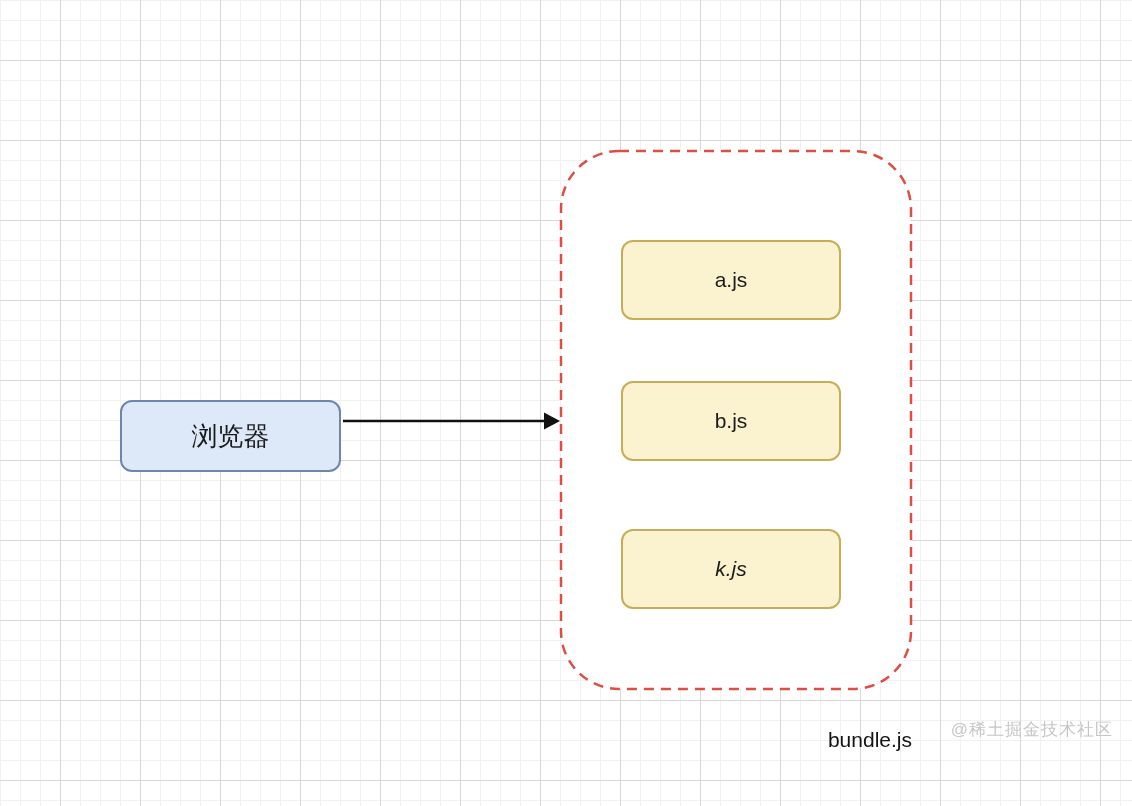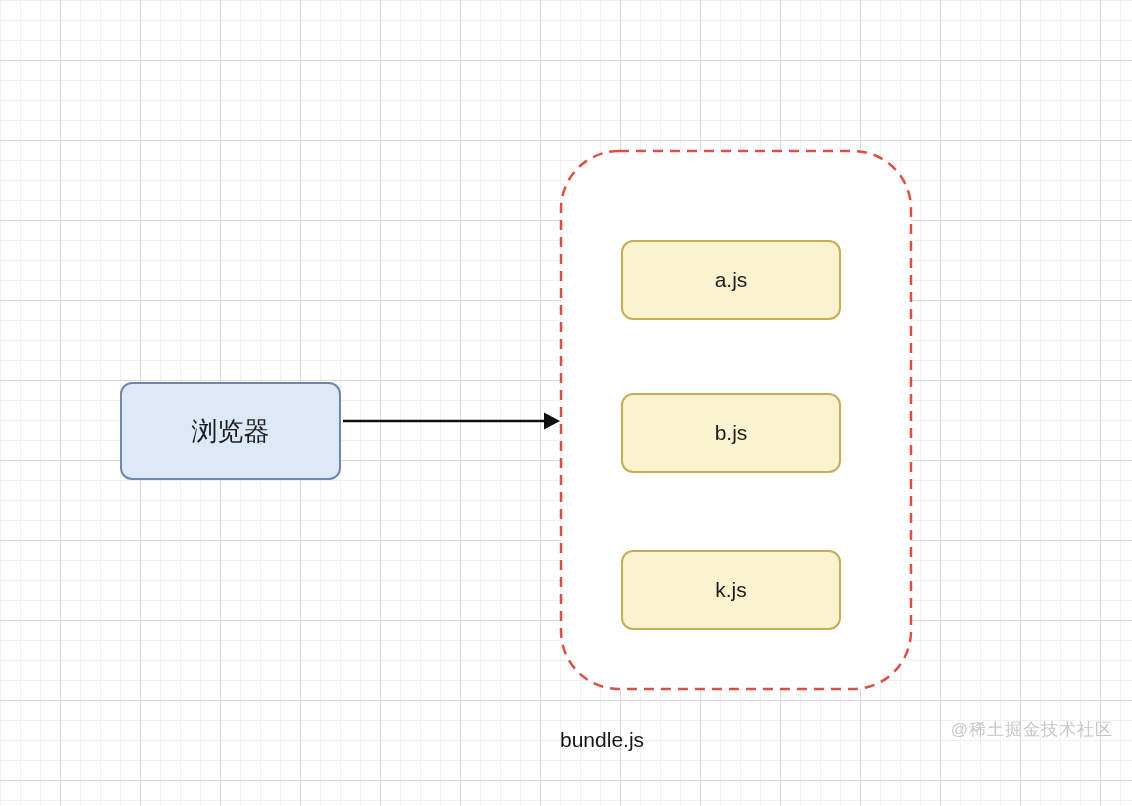--- a/index.html
+++ b/index.html
@@ -43,44 +43,44 @@
     position: absolute;
     box-sizing: border-box;
     display: flex;
     align-items: center;
     justify-content: center;
     border-radius: 12px;
     color: #1b1b1b;
   }
   .browser-node {
     left: 120px;
-    top: 382px;
+    top: 400px;
     width: 221px;
-    height: 98px;
+    height: 72px;
     background: #dde8f8;
     border: 2px solid #6f86ab;
     font-size: 26px;
   }
   .module-node {
     left: 621px;
     width: 220px;
     height: 80px;
     background: #fbf2cf;
     border: 2px solid #c8ad58;
     font-size: 21px;
   }
   .module-a { top: 240px; }
-  .module-b { top: 381px; margin-top: 12px; }
-  .module-k { top: 550px; }
+  .module-b { top: 381px; }
+  .module-k { top: 529px; font-style: italic; }
   .bundle-label {
     position: absolute;
     left: 560px;
     top: 728px;
     width: 352px;
-    text-align: left;
+    text-align: right;
     font-size: 21px;
     color: #141414;
   }
   .watermark {
     position: absolute;
     right: 19px;
     top: 718px;
     font-size: 17px;
     color: #c6c6c6;
     letter-spacing: 1px;

